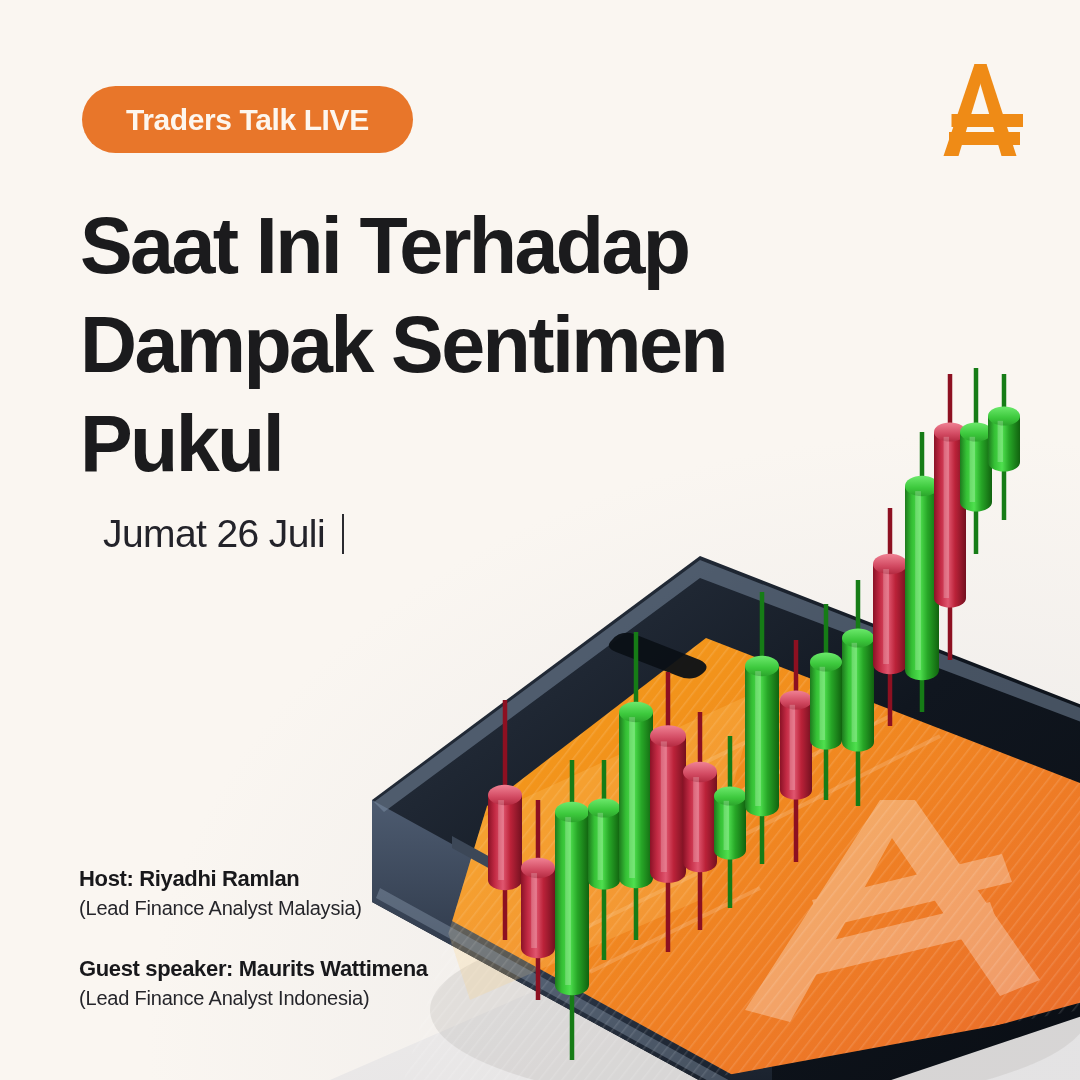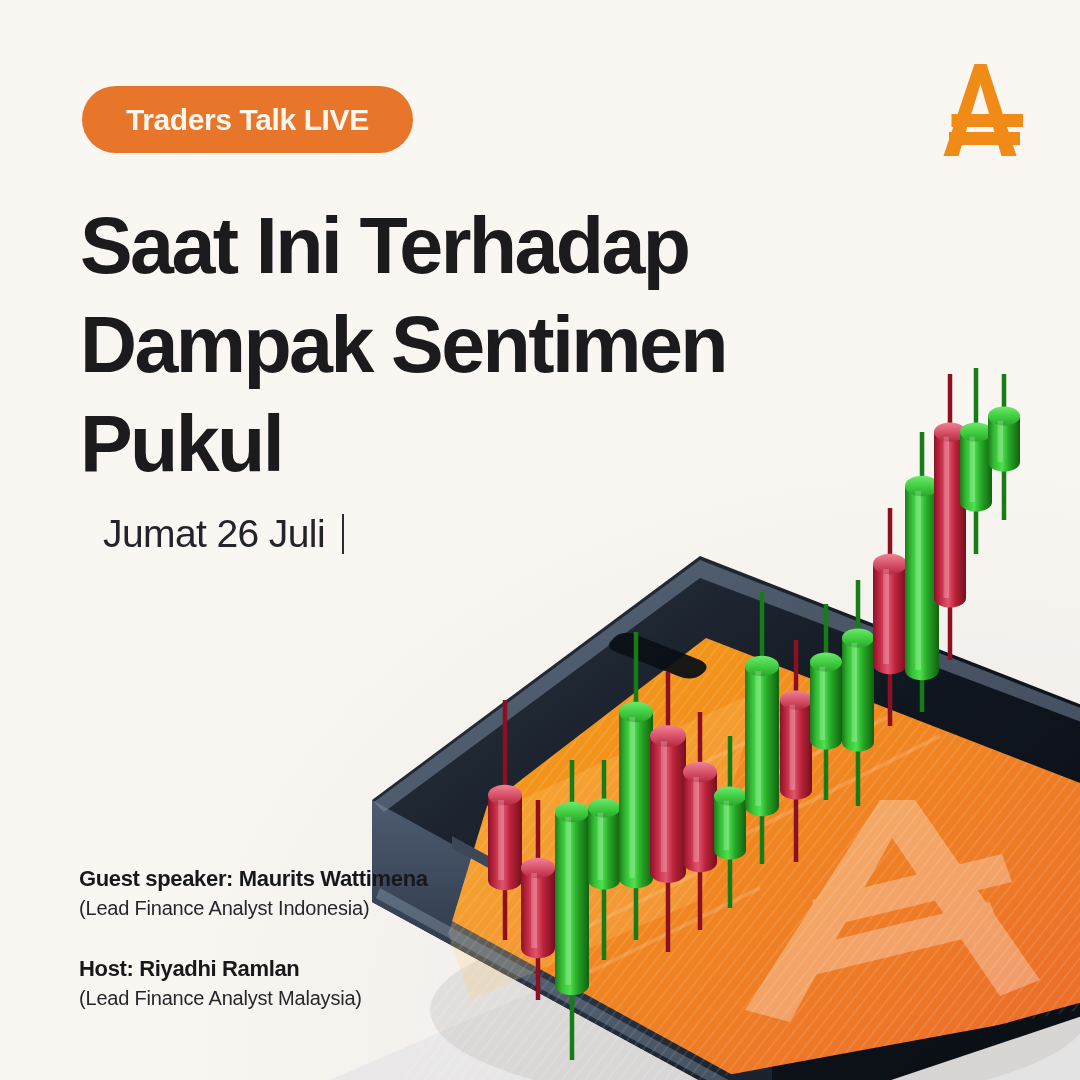--- a/index.html
+++ b/index.html
@@ -341,22 +341,22 @@
     <span class="hl">Pukul</span>
   </h1>
 
   <div class="dateline">
     <span>Jumat 26 Juli</span>
     <span class="date-sep"></span>
   </div>
 
   <div class="credits">
     <div class="credit-block">
+      <div class="credit-name">Host: Riyadhi Ramlan</div>
+      <div class="credit-role">(Lead Finance Analyst Malaysia)</div>
+    </div>
+    <div class="credit-block">
       <div class="credit-name">Guest speaker: Maurits Wattimena</div>
       <div class="credit-role">(Lead Finance Analyst Indonesia)</div>
     </div>
-    <div class="credit-block">
-      <div class="credit-name">Host: Riyadhi Ramlan</div>
-      <div class="credit-role">(Lead Finance Analyst Malaysia)</div>
-    </div>
   </div>
 
 </div>
 
 </body></html>

